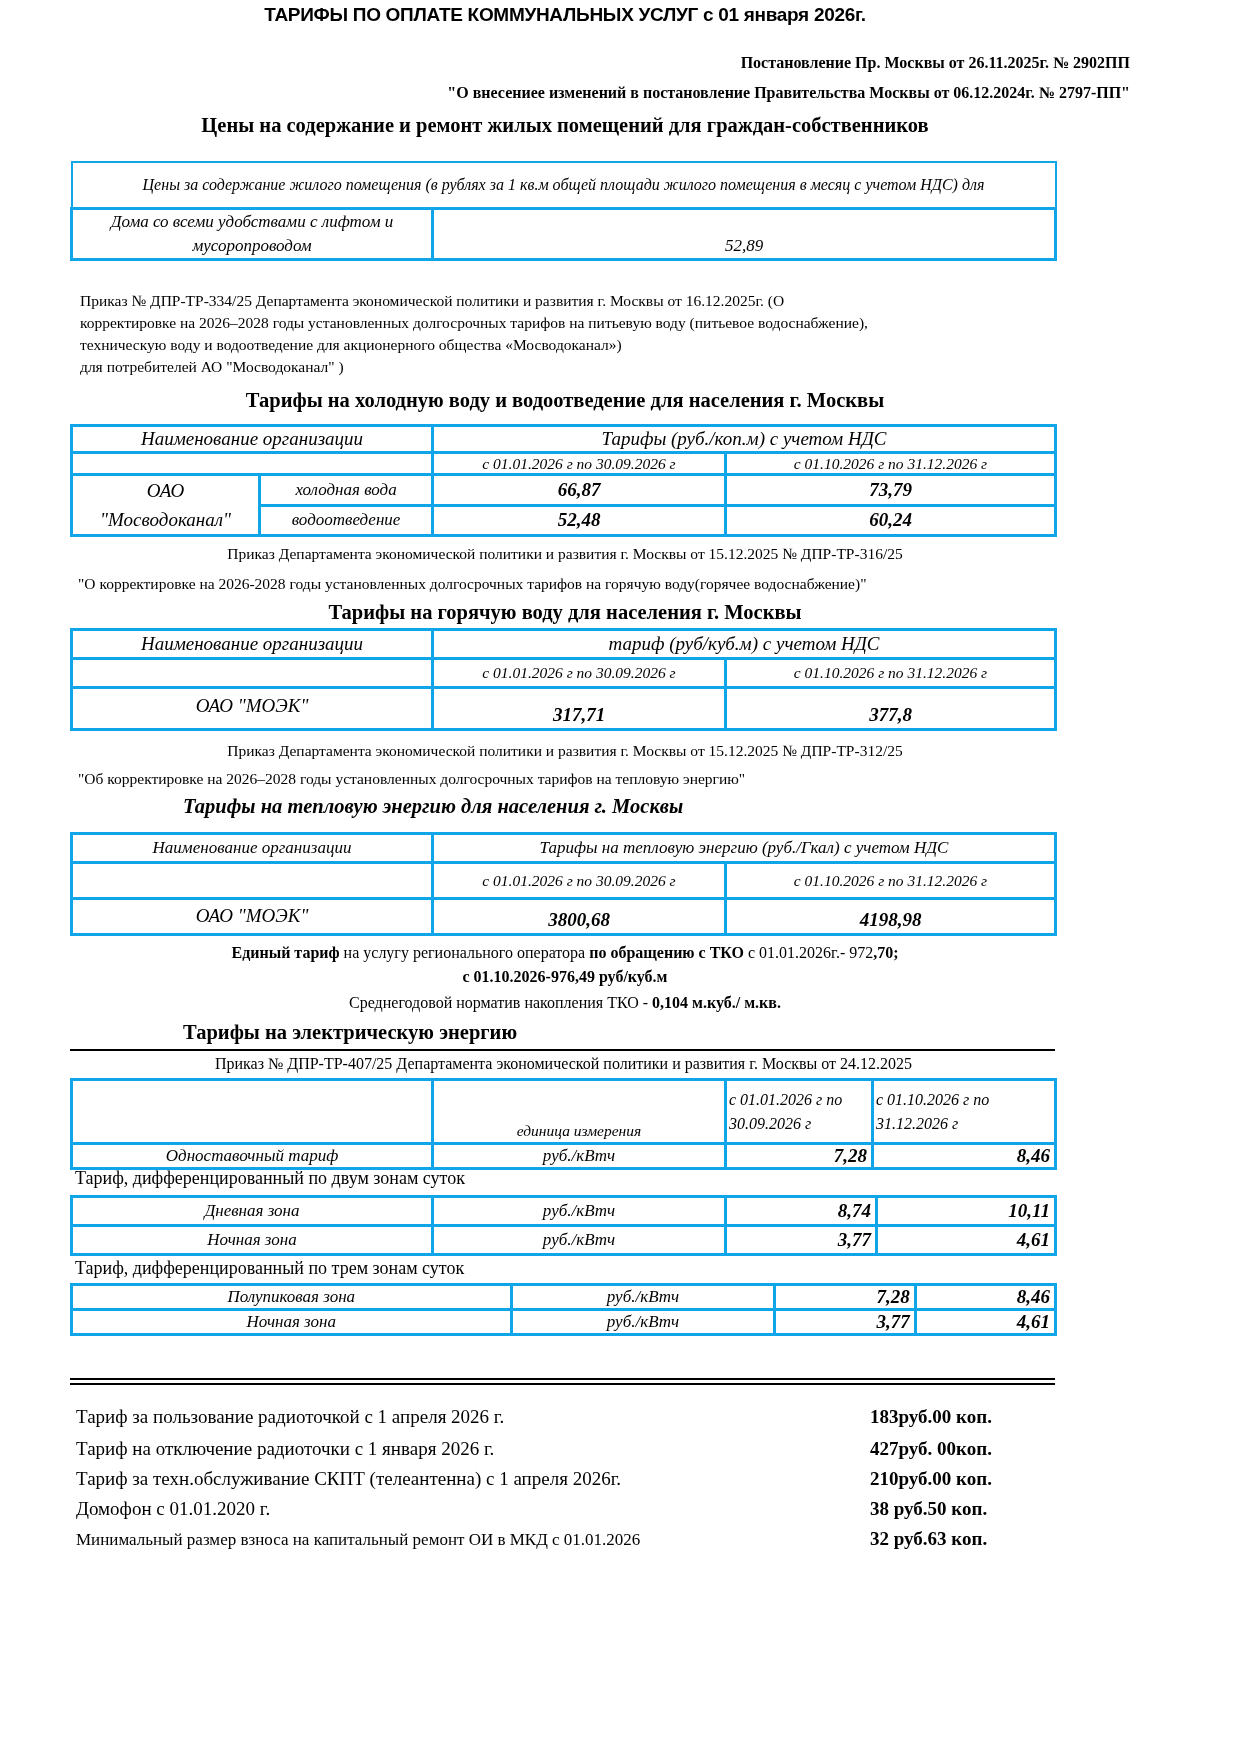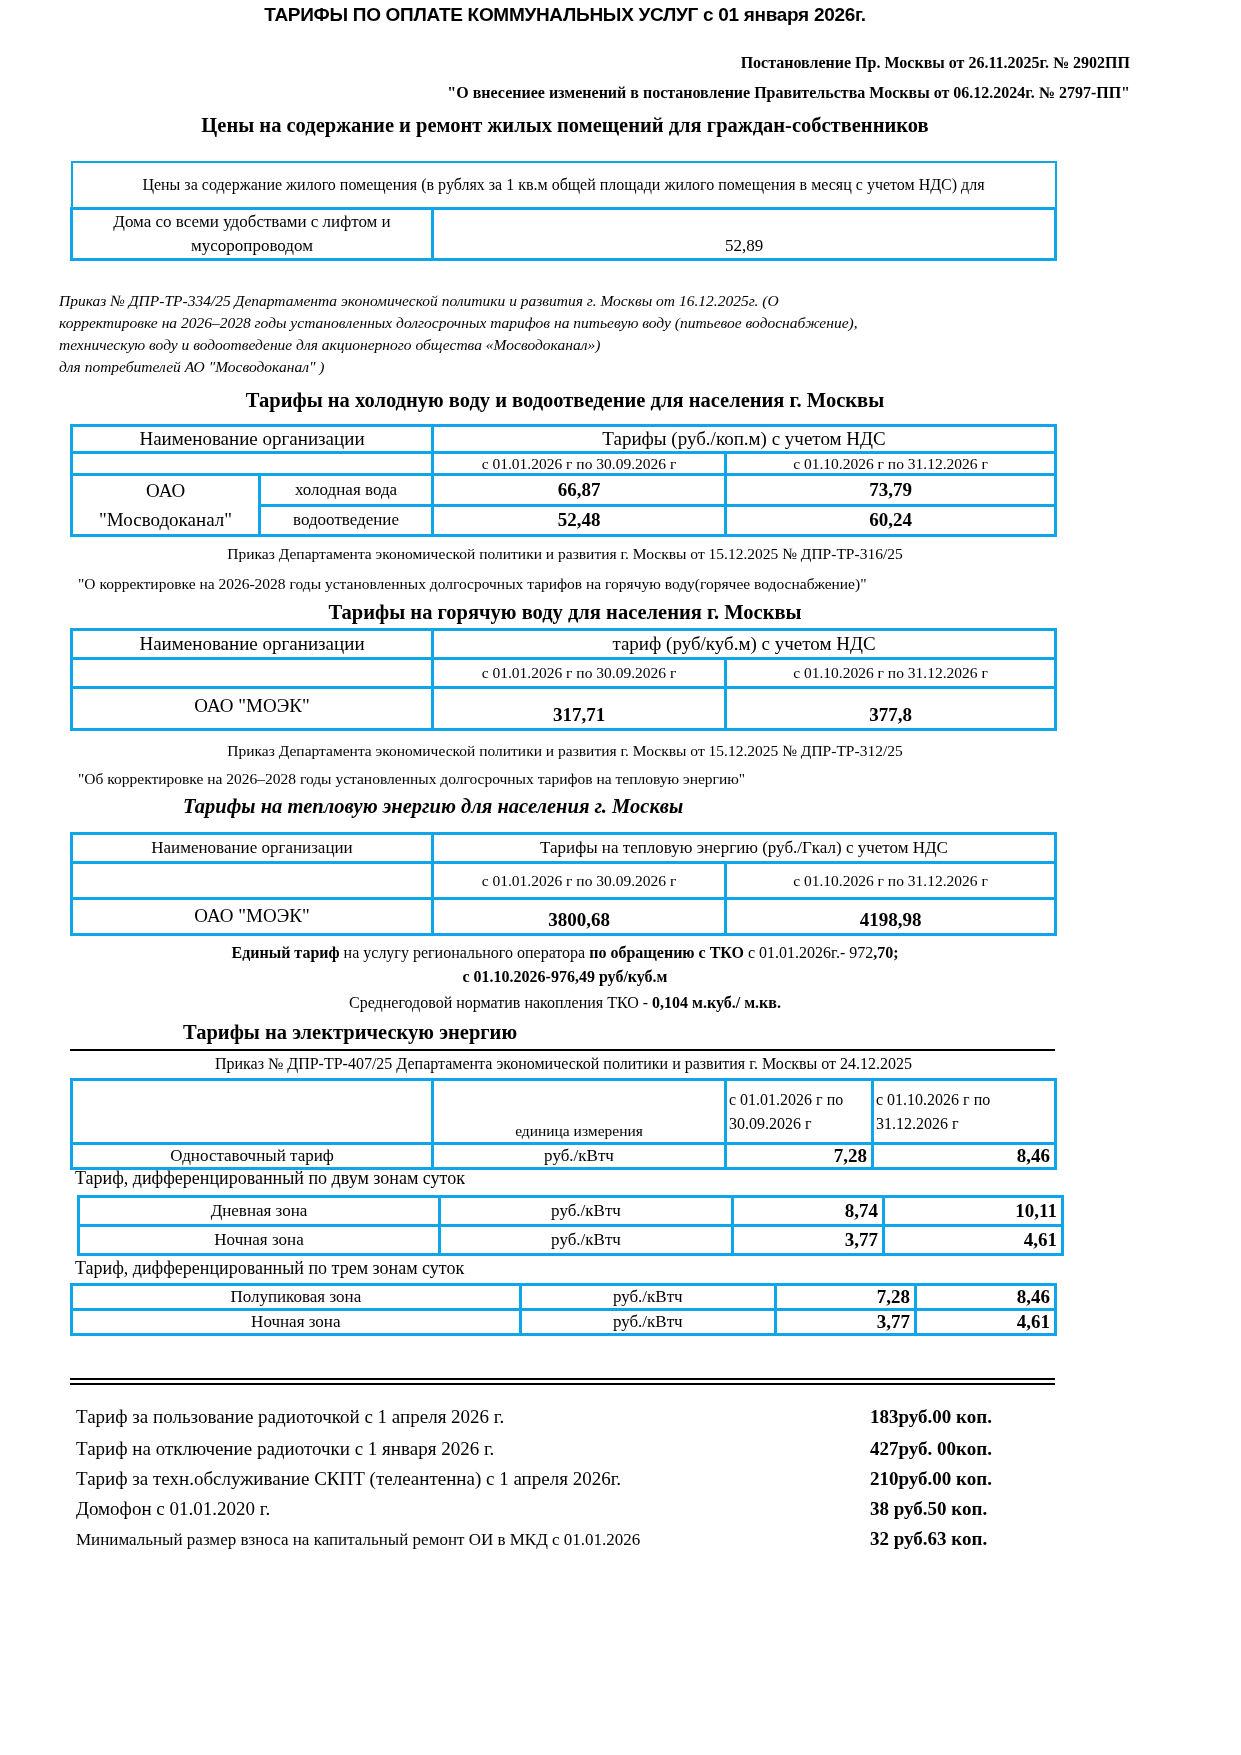--- a/index.html
+++ b/index.html
@@ -4,21 +4,21 @@
 <style>
   html, body { margin: 0; padding: 0; background: #ffffff; }
   body { width: 1241px; height: 1755px; position: relative; color: #000; font-family: "Liberation Serif", serif; overflow: hidden; }
   .abs { position: absolute; }
   .center { text-align: center; }
   .title { left: 0; width: 1130px; top: 4px; font-family: "Liberation Sans", sans-serif; font-weight: bold; font-size: 19px; text-align: center; letter-spacing: -0.3px; }
   .bold-c { font-weight: bold; font-size: 16.5px; text-align: right; }
   .h2 { font-weight: bold; font-size: 20.5px; }
   .note { font-size: 15.5px; line-height: 22px; }
   table { border-collapse: collapse; position: absolute; }
-  td { border: 3px solid #0ea5e9; padding: 0 4px; font-size: 17px; text-align: center; vertical-align: middle; }
+  td { border: 3px solid #0ea5e9; padding: 0 4px; font-size: 17px; text-align: center; vertical-align: middle; font-style: italic; }
   td.thin { border-width: 1px; }
   .b { font-weight: bold; font-size: 19px; }
   .r { text-align: right; }
   .small { font-size: 15.5px; }
   .rule { position: absolute; left: 70px; width: 985px; background: #000; }
   .misc-row { position: absolute; left: 76px; width: 960px; font-size: 19px; }
   .misc-row .val { position: absolute; left: 794px; font-weight: bold; }
 </style>
 </head>
 <body>
@@ -34,21 +34,21 @@
       <tr style="height:46px;">
     <td colspan="2" class="thin" style="font-size:16px;line-height:23px;border-width:2px 2px 1px 2px;">Цены за содержание жилого помещения (в рублях за 1 кв.м общей площади жилого помещения в месяц с учетом НДС) для</td>
   </tr>
   <tr style="height:50px;">
     <td style="width:350px;font-size:17px;line-height:24px;">Дома со всеми удобствами с лифтом и мусоропроводом</td>
     <td style="vertical-align:bottom;padding-bottom:2px;">52,89</td>
   </tr>
 </tbody>
   </table>
 
-<div class="abs note" style="left:59px;top:290px;width:1000px;font-style:italic;">
+<div class="abs note" style="left:80px;top:290px;width:1000px;">
   <div>Приказ № ДПР-ТР-334/25 Департамента экономической политики и развития г. Москвы  от 16.12.2025г. (О</div>
   <div>корректировке на 2026–2028 годы установленных долгосрочных тарифов на питьевую воду (питьевое водоснабжение),</div>
   <div>техническую воду и водоотведение для акционерного общества «Мосводоканал»)</div>
   <div>для потребителей АО "Мосводоканал" )</div>
 </div>
 <div class="abs h2 center" style="left:0;width:1130px;top:389px;">Тарифы на холодную воду и водоотведение для населения г. Москвы</div>
 
 <table style="left:70px;top:424px;width:987px;">
   <tbody>
       <tr style="height:27px;">
@@ -153,21 +153,21 @@
     <td>Одноставочный тариф</td>
     <td>руб./кВтч</td>
     <td class="b r">7,28</td>
     <td class="b r">8,46</td>
   </tr>
 </tbody>
   </table>
 
 <div class="abs" style="left:75px;top:1168px;font-size:18px;">Тариф, дифференцированный по двум зонам суток</div>
 
-<table style="left:77px;top:1195px;width:987px;">
+<table style="left:70px;top:1195px;width:987px;">
   <tbody>
       <tr style="height:29px;">
     <td style="width:350px;">Дневная зона</td>
     <td style="width:282px;">руб./кВтч</td>
     <td class="b r" style="width:140px;">8,74</td>
     <td class="b r">10,11</td>
   </tr>
   <tr style="height:29px;">
     <td>Ночная зона</td>
     <td>руб./кВтч</td>

